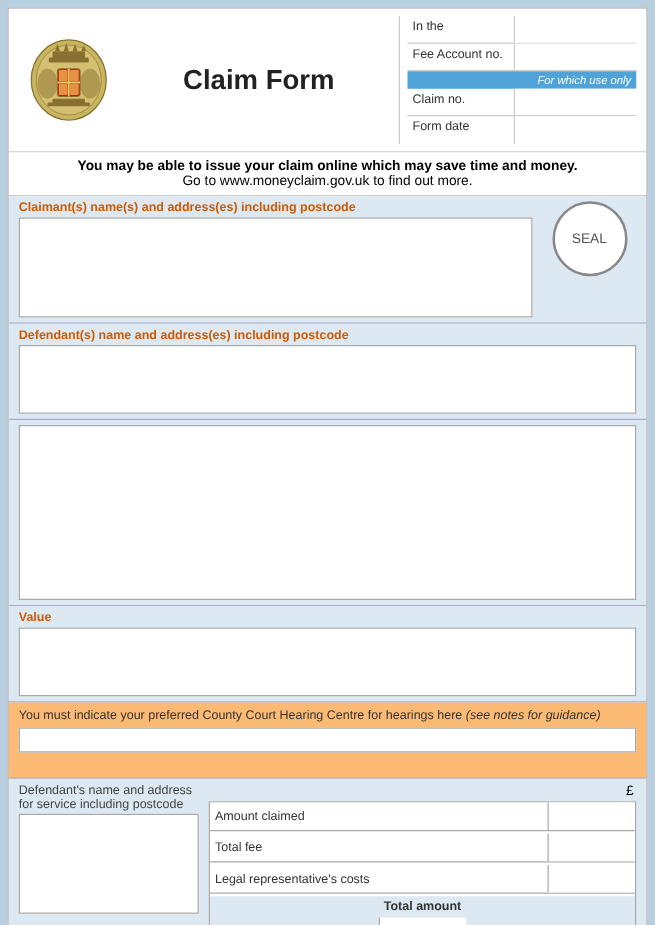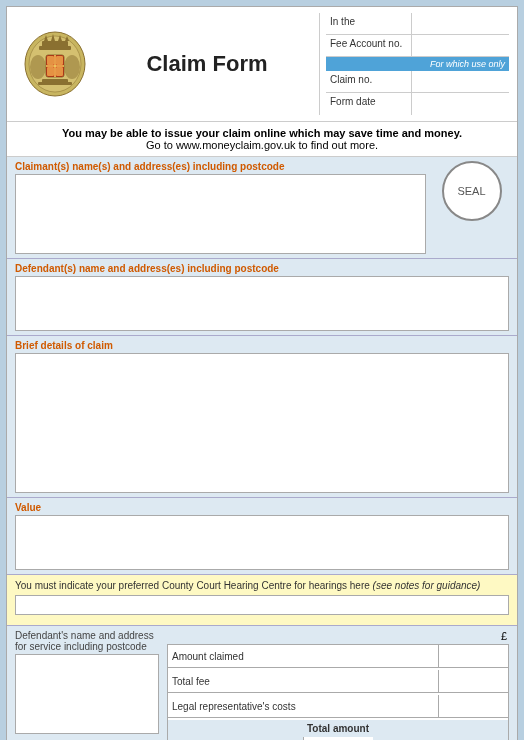--- a/index.html
+++ b/index.html
@@ -158,22 +158,22 @@
       padding: 4px 8px;
       border-bottom: 1px solid #aac;
     }
     .value-input {
       background: white;
       border: 1px solid #aaa;
       width: 100%;
       height: 55px;
     }
     .hearing-bar {
-      background: #fef9c3;
-      padding: 5px 8px 6px 8px;
+      background: #fdba74;
+      padding: 5px 8px 16px 8px;
       border-bottom: 1px solid #aac;
       font-size: 10px;
       color: #333;
     }
     .hearing-bar em {
       font-style: italic;
     }
     .hearing-input {
       background: white;
       border: 1px solid #aaa;
@@ -321,21 +321,20 @@
         </div>
       </div>
     </div>
 
     <div class="defendant-section">
       <div class="section-label">Defendant(s) name and address(es) including postcode</div>
       <div class="defendant-input"></div>
     </div>
 
     <div class="brief-section">
-      <div class="section-label">Brief details of claim</div>
       <div class="brief-input"></div>
     </div>
 
     <div class="value-section">
       <div class="section-label">Value</div>
       <div class="value-input"></div>
     </div>
 
     <div class="hearing-bar">
       <span>You must indicate your preferred County Court Hearing Centre for hearings here</span>

